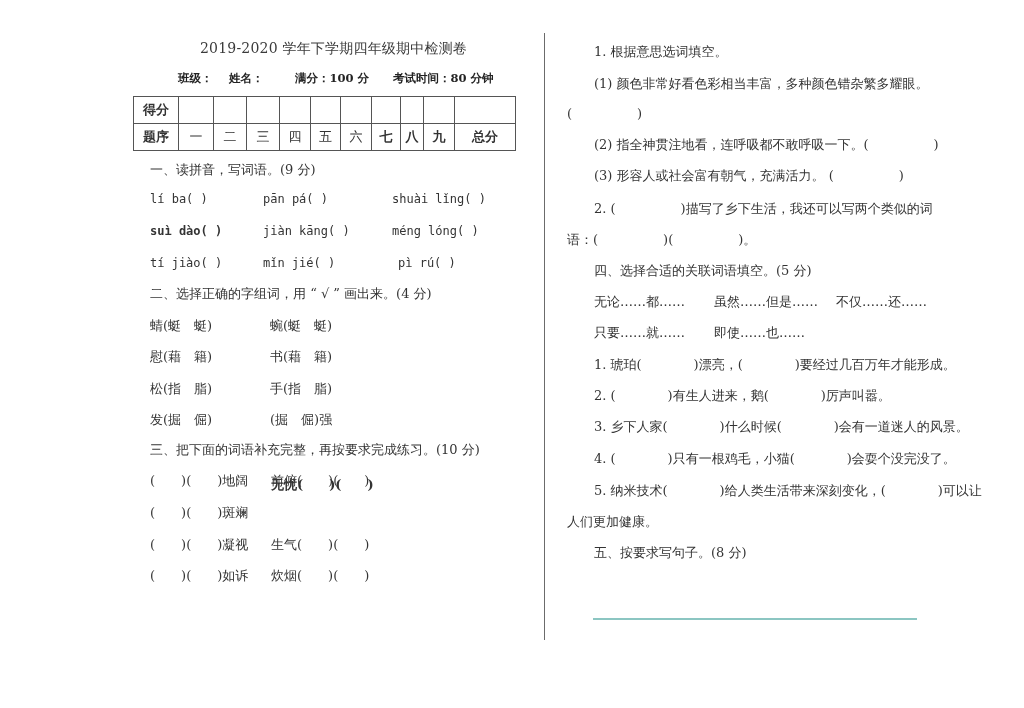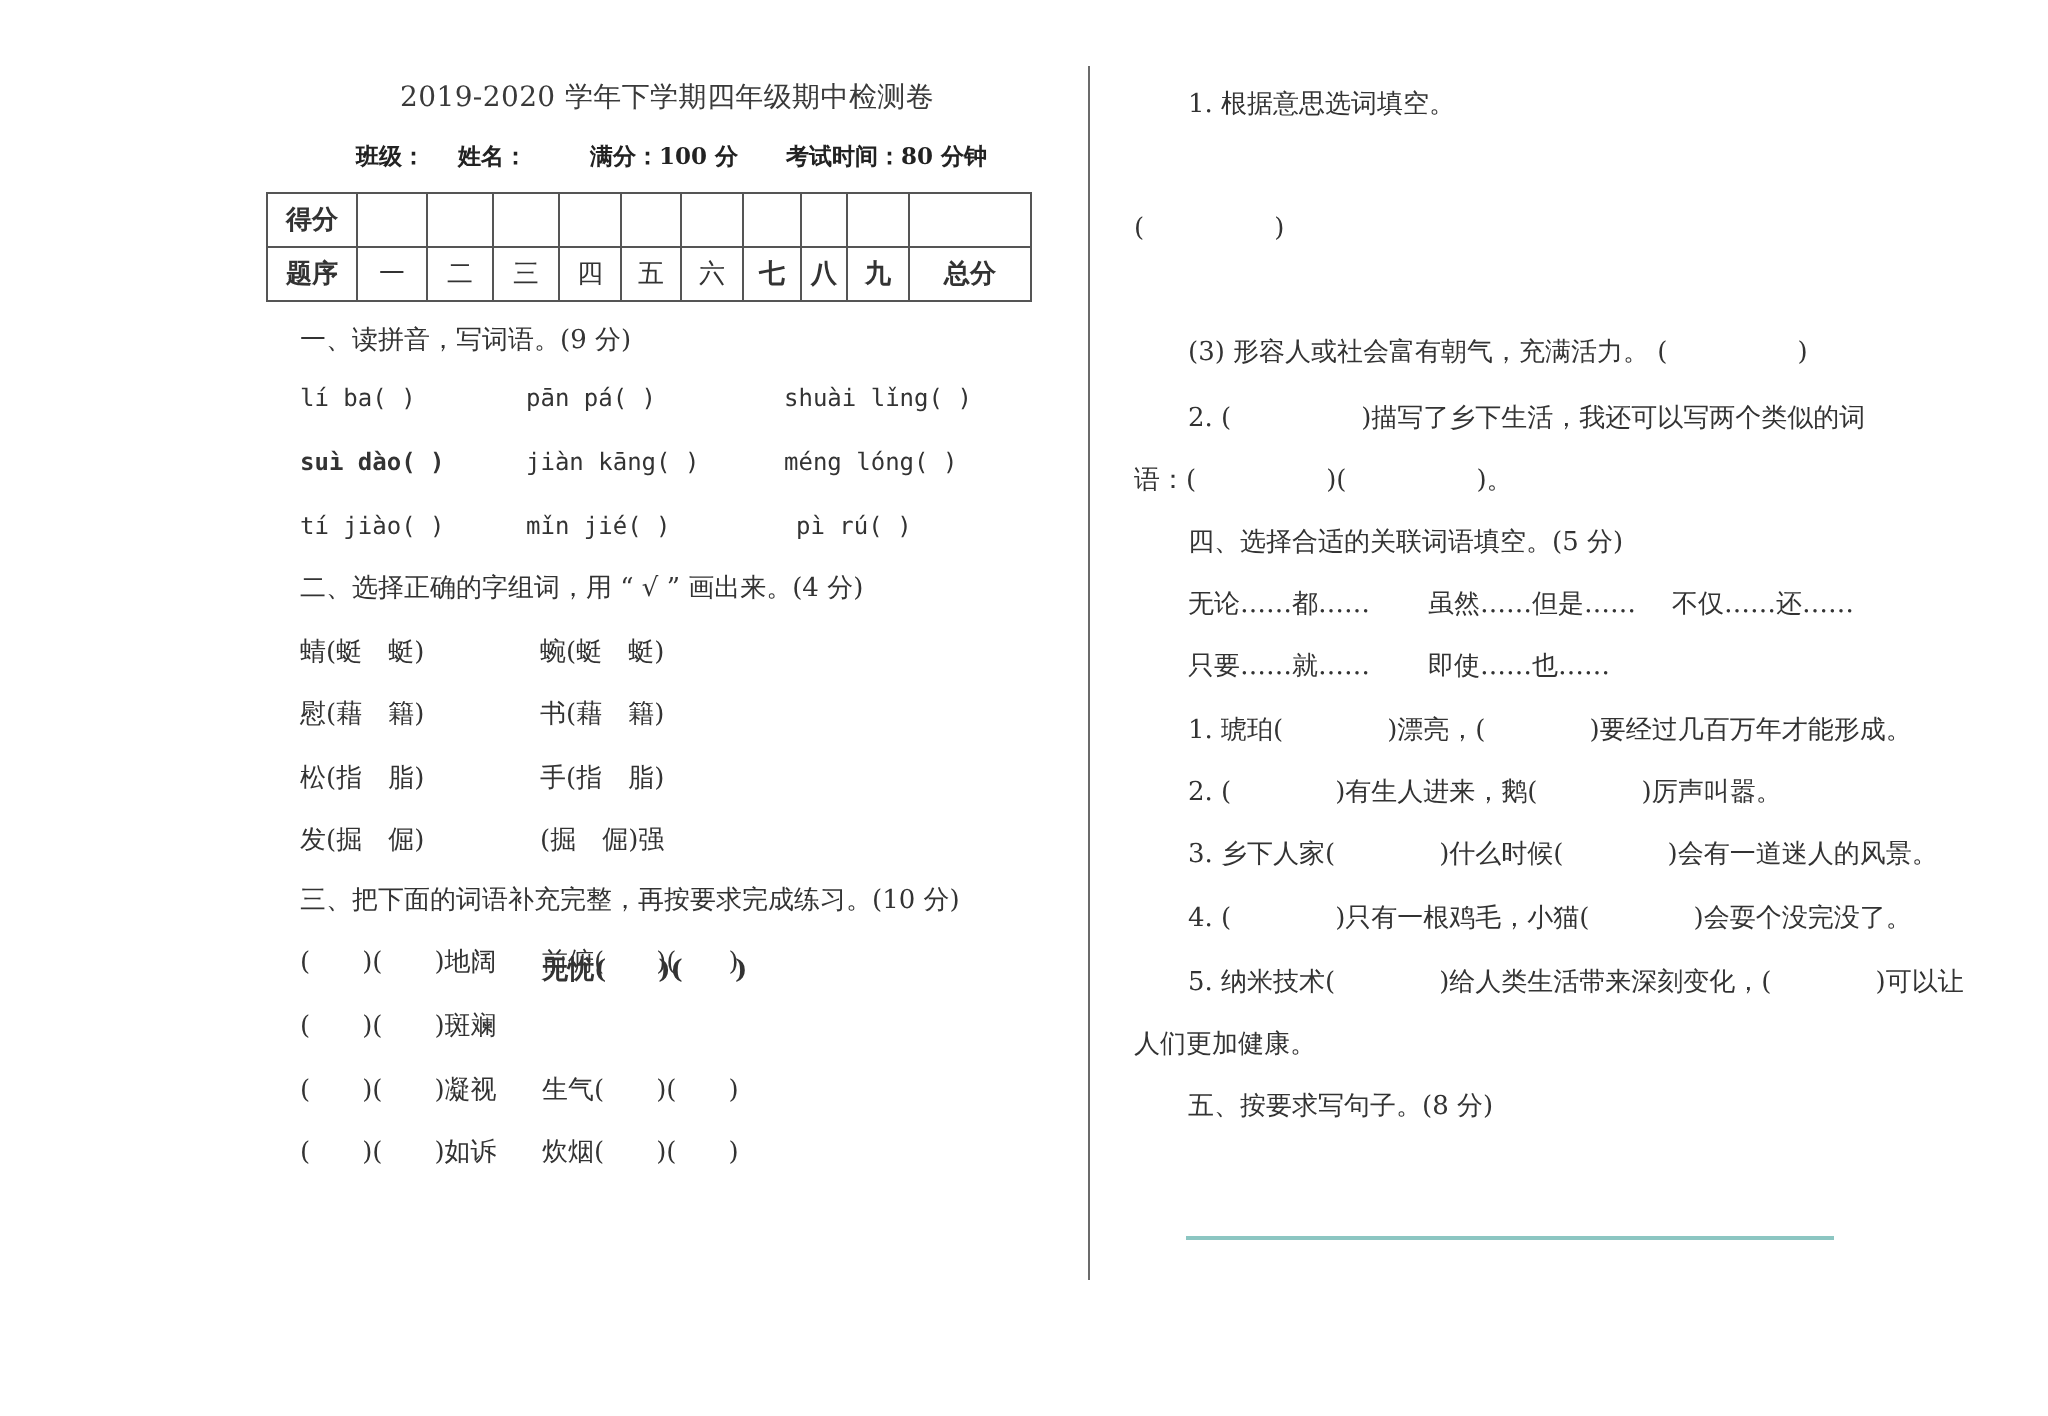--- a/index.html
+++ b/index.html
@@ -128,21 +128,23 @@
   <div class="abs line-text" style="left:150px; top:504px;">(　　)(　　)斑斓</div>
   <div class="abs line-text" style="left:271px; top:476px;font-weight:bold;">无忧(　　)(　　)</div>
   <div class="abs line-text" style="left:150px; top:536px;">(　　)(　　)凝视</div>
   <div class="abs line-text" style="left:271px; top:536px;">生气(　　)(　　)</div>
   <div class="abs line-text" style="left:150px; top:567px;">(　　)(　　)如诉</div>
   <div class="abs line-text" style="left:271px; top:567px;">炊烟(　　)(　　)</div>
 
   <div class="divider"></div>
 
   <div class="abs line-text" style="left:594px; top:43px;">1. 根据意思选词填空。</div>
+  <div class="abs line-text" style="left:594px; top:75px;">(1) 颜色非常好看色彩相当丰富，多种颜色错杂繁多耀眼。</div>
   <div class="abs line-text" style="left:567px; top:105px;">(　　　　　)</div>
+  <div class="abs line-text" style="left:594px; top:136px;">(2) 指全神贯注地看，连呼吸都不敢呼吸一下。(　　　　　)</div>
   <div class="abs line-text" style="left:594px; top:167px;">(3) 形容人或社会富有朝气，充满活力。 (　　　　　)</div>
   <div class="abs line-text" style="left:594px; top:200px;">2. (　　　　　)描写了乡下生活，我还可以写两个类似的词</div>
   <div class="abs line-text" style="left:567px; top:231px;">语：(　　　　　)(　　　　　)。</div>
 
   <div class="abs sec" style="left:594px; top:262px;">四、选择合适的关联词语填空。(5 分)</div>
   <div class="abs line-text" style="left:594px; top:293px;">无论……都……</div>
   <div class="abs line-text" style="left:714px; top:293px;">虽然……但是……</div>
   <div class="abs line-text" style="left:836px; top:293px;">不仅……还……</div>
   <div class="abs line-text" style="left:594px; top:324px;">只要……就……</div>
   <div class="abs line-text" style="left:714px; top:324px;">即使……也……</div>

